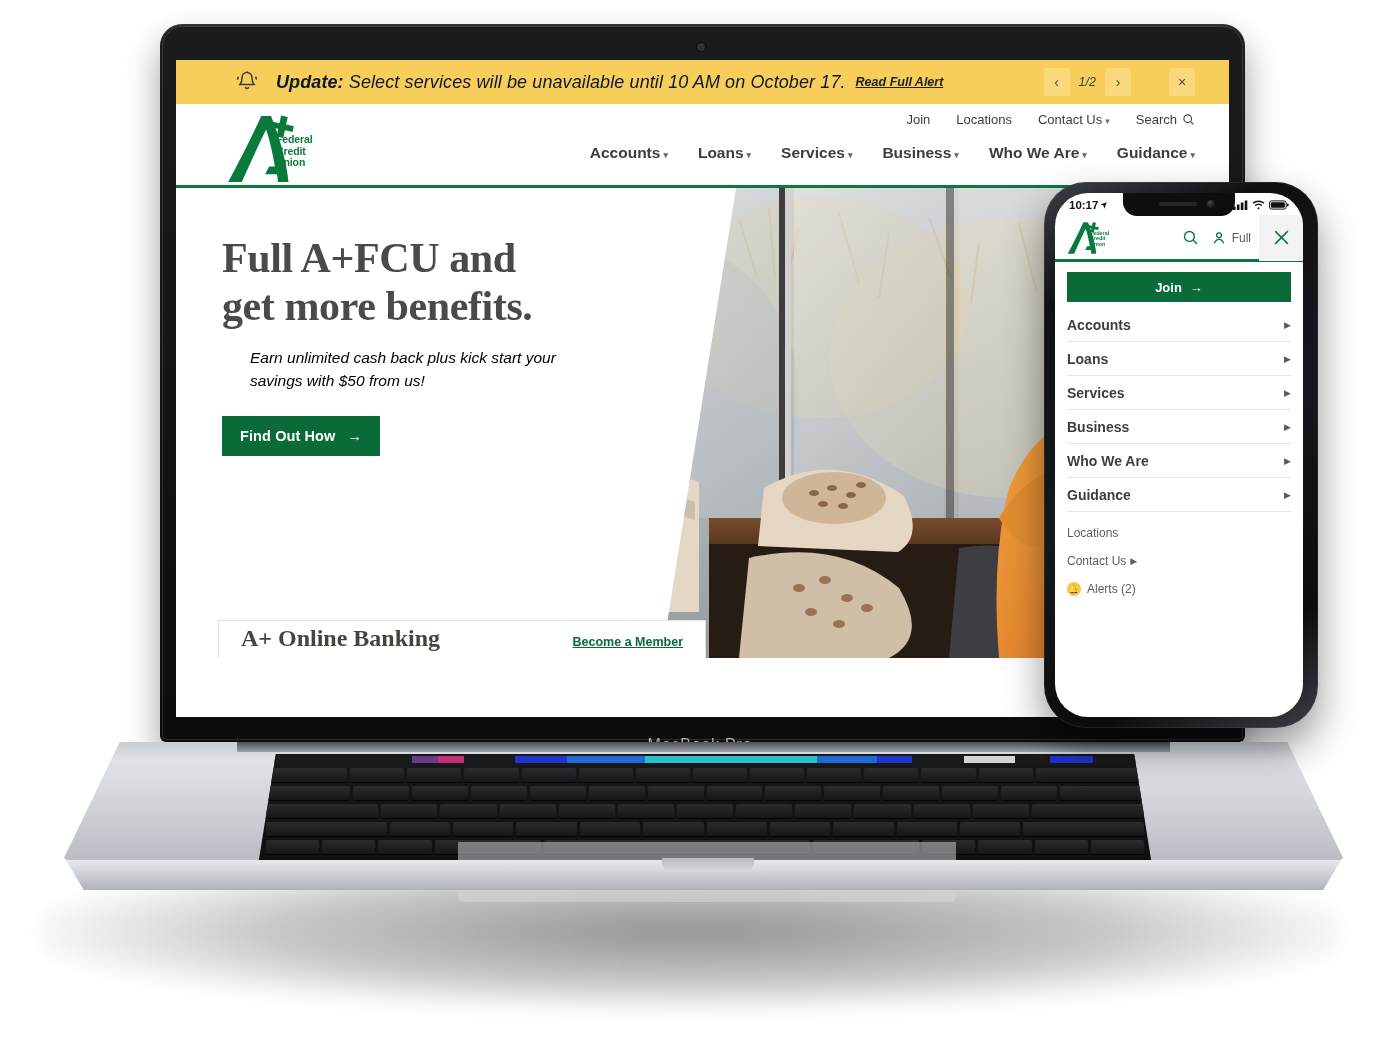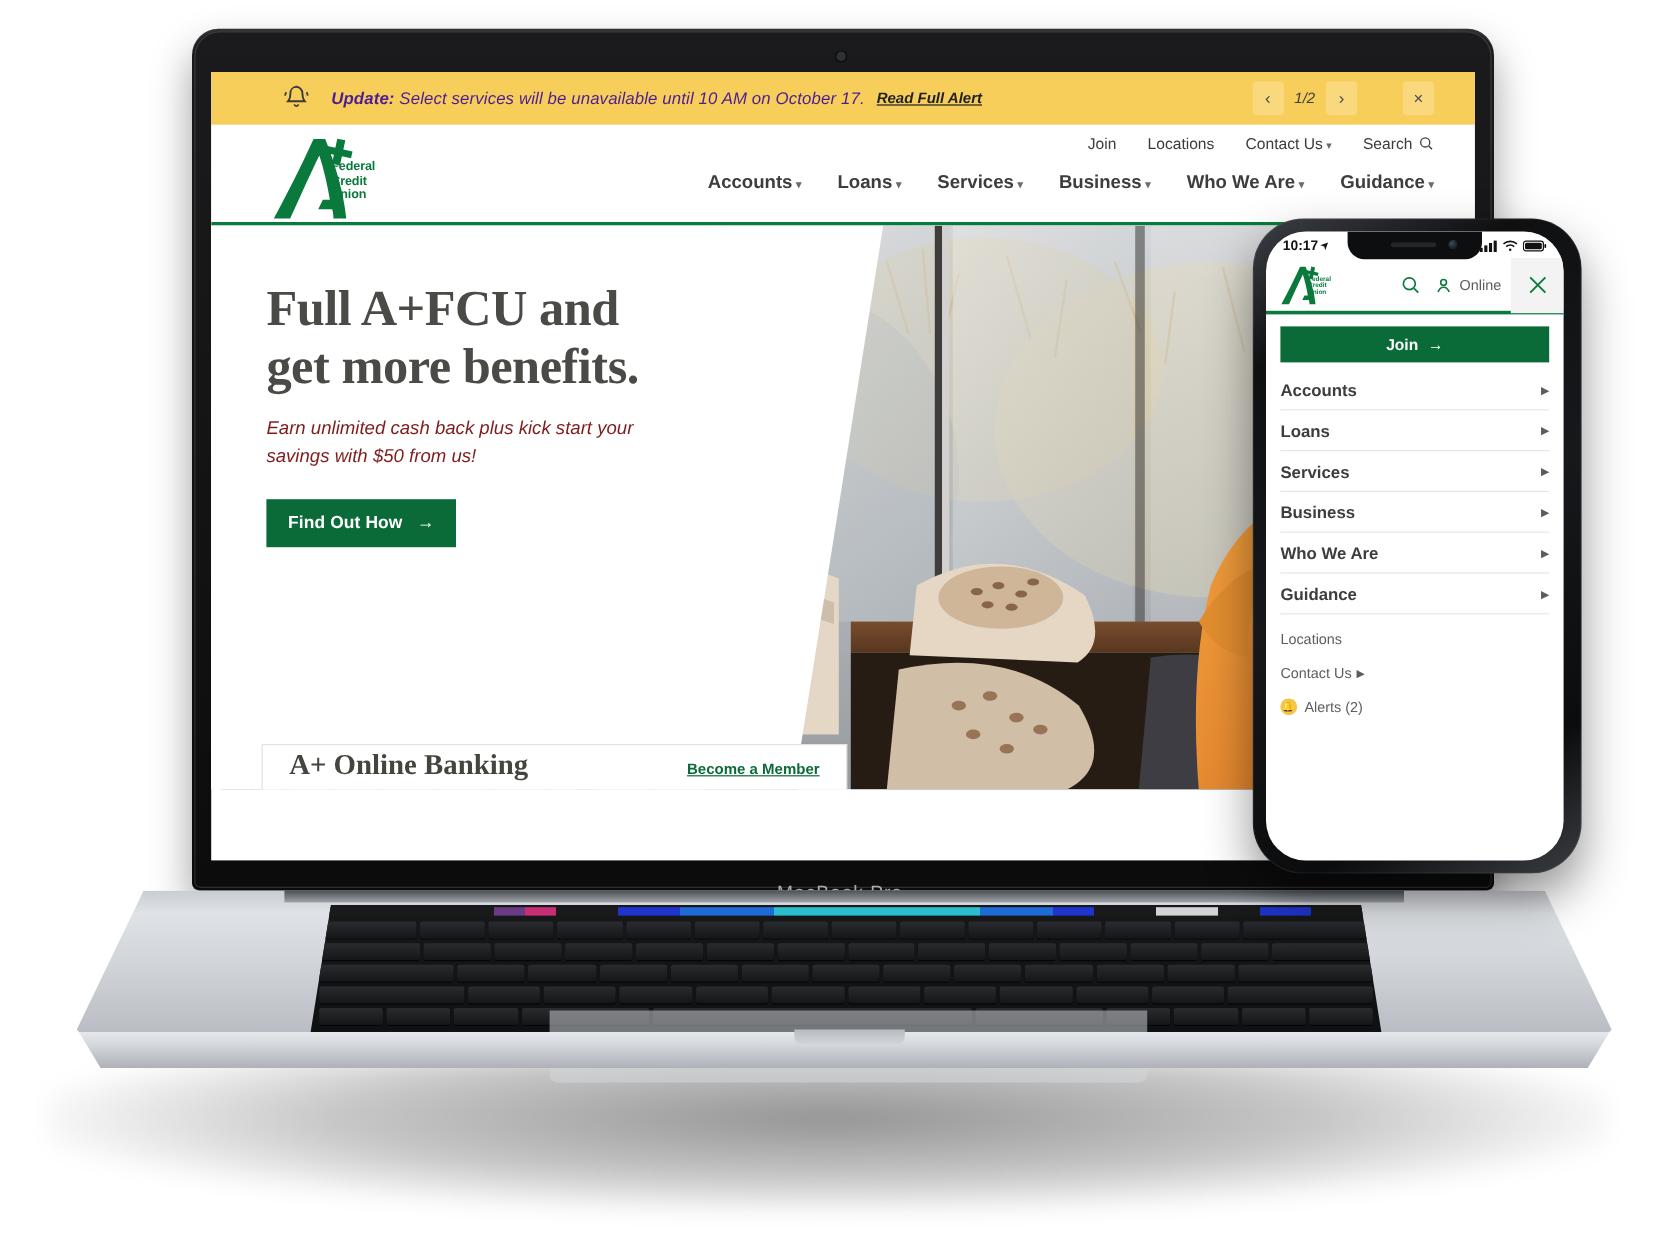--- a/index.html
+++ b/index.html
@@ -96,21 +96,21 @@
     border-radius: 0 0 9px 9px;
   }
 
   
   .alert-bar {
     position: relative; height: 44px; background: #F8CE5A;
     display: flex; align-items: center; padding: 0 14px;
   }
   .bell-icon { width: 26px; height: 26px; margin: 0 16px 0 44px; color:#3a3a3a; flex:none; }
   .alert-text {
-    font-size: 14px; color: #4c1d95; font-style: italic; letter-spacing:.1px;
+    font-size: 18px; color: #0f172a; font-style: italic; letter-spacing:.1px;
     white-space: nowrap;
   }
   .alert-text b { font-style: italic; font-weight: 700; }
   .alert-link {
     margin-left: 10px; font-size: 12.5px; font-weight: 700; font-style: italic;
     color:#1f2021; text-decoration: underline; cursor:pointer; white-space:nowrap;
   }
   .alert-ctrls { margin-left:auto; display:flex; align-items:center; gap:6px; padding-right: 20px; }
   .alert-btn {
     width: 26px; height: 28px; border-radius:3px; background: rgba(255,255,255,0.22);
@@ -146,22 +146,23 @@
   .hero-white {
     position:absolute; left:0; top:0; width: 560px; height: 470px; background:#fff; z-index:3;
     transform: skewX(-9deg); transform-origin: top left; margin-left:-40px; width:600px;
   }
   .hero-content { position:absolute; left:46px; top:46px; z-index:4; width:470px; }
   .hero-title {
     font-family:"Liberation Serif", serif; font-weight:700; font-size:42px; line-height:48px;
     color:#4a4a46; letter-spacing:-.4px;
   }
   .hero-sub {
-    margin-top:16px; font-size:15.5px; line-height:23px; color:#7f1d1d; font-style: italic;
+    margin-top:16px; font-size:15.5px; line-height:23px; color:#000000; font-style: italic;
     max-width: 320px;
+    margin-left: 28px;
   }
   .btn-green {
     display:inline-flex; align-items:center; gap:12px; margin-top:24px;
     background:#0b6b38; color:#fff; font-size:14.5px; font-weight:700;
     padding: 12px 18px; border:0; cursor:pointer; letter-spacing:.1px;
   }
 
   
   .login-card {
     position:absolute; left:42px; top:432px; width:488px; background:#fff; z-index:6;
@@ -596,21 +597,21 @@
                 <path d="M16 16l5 5"></path>
               </svg>
           </div>
           <div class="ph-login">
             <span>
               <svg width="16" height="16" viewBox="0 0 24 24" fill="none" stroke="#0a7a3c" stroke-width="2">
                   <circle cx="12" cy="8" r="3.6"></circle>
                   <path d="M5 20c1.6-4 4.2-6 7-6s5.4 2 7 6"></path>
                 </svg>
             </span>
-            <span>Online</span>
+            <span>Full</span>
           </div>
           <div class="ph-close">
             <svg width="19" height="19" viewBox="0 0 24 24" fill="none" stroke="#0a7a3c" stroke-width="2">
                 <path d="M4 4l16 16M20 4L4 20"></path>
               </svg>
           </div>
         </div>
       </div>
 
       <div class="phone-body">

